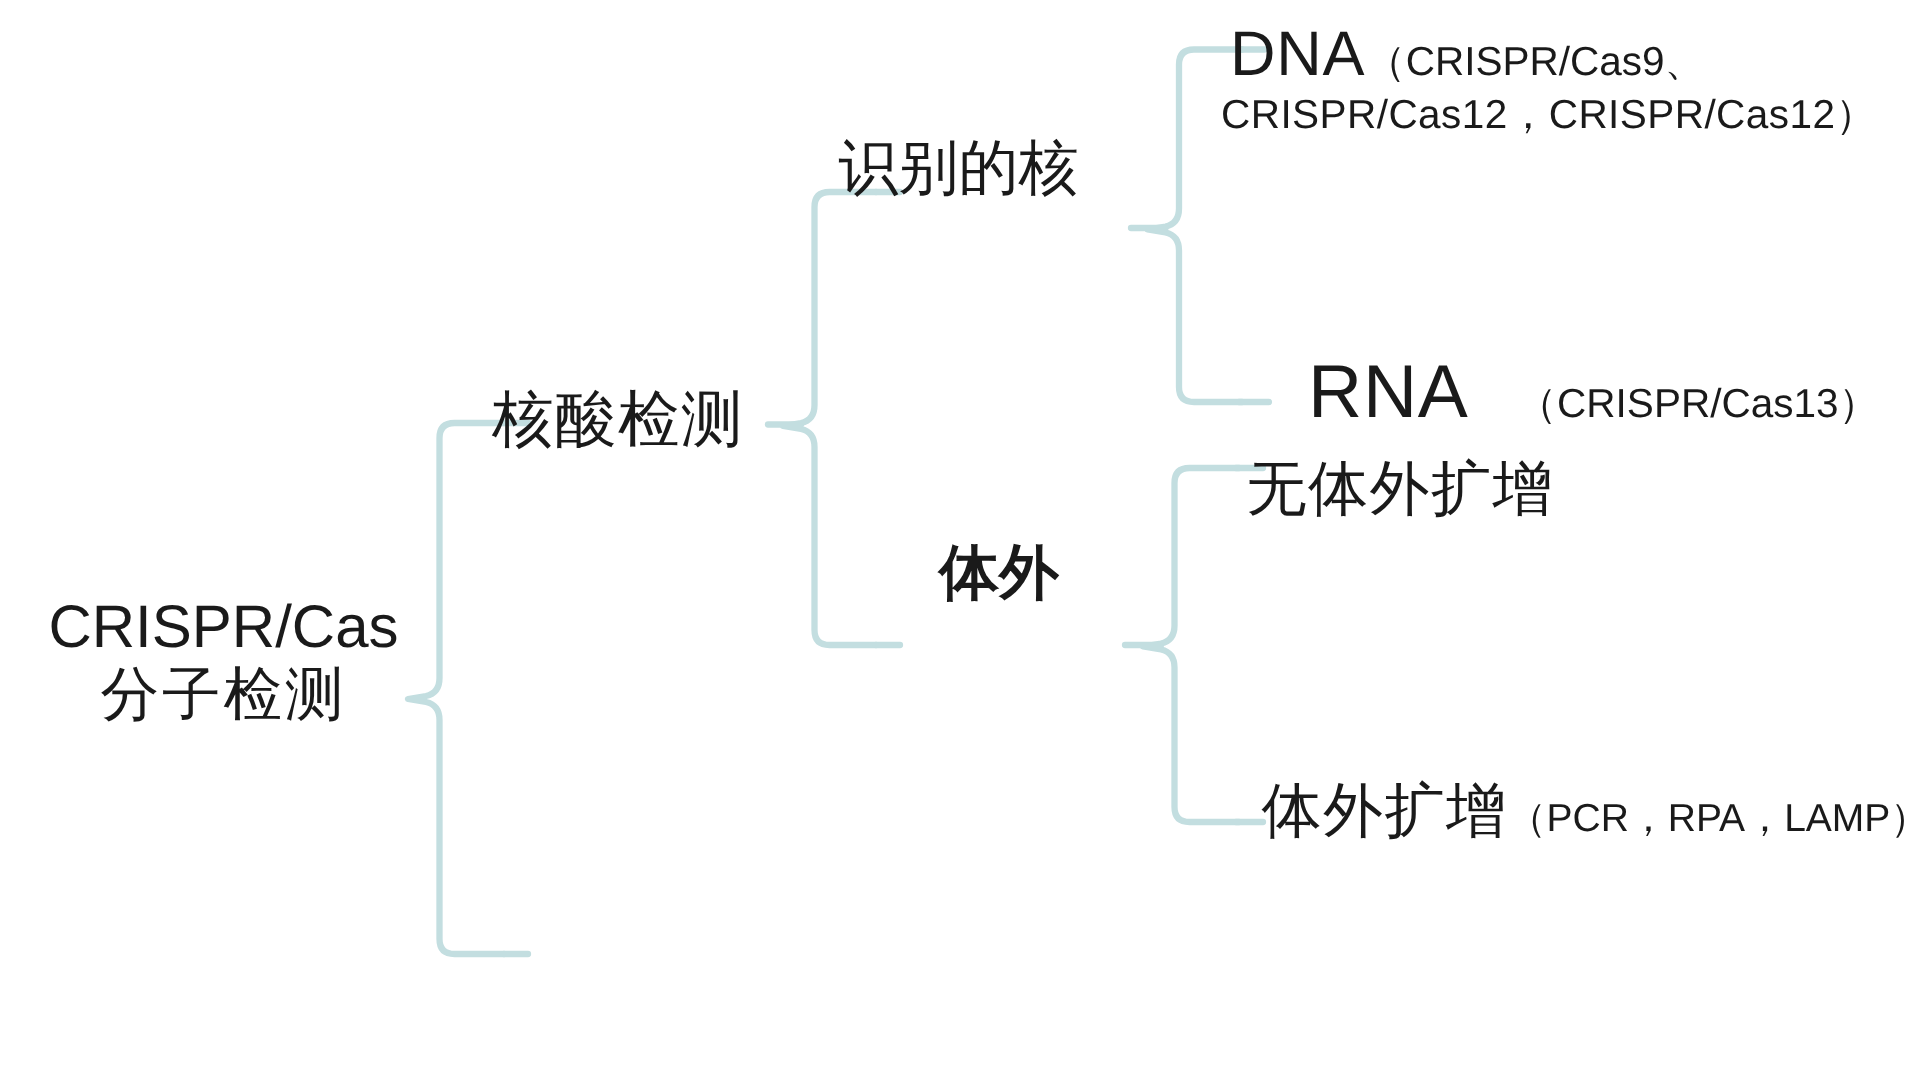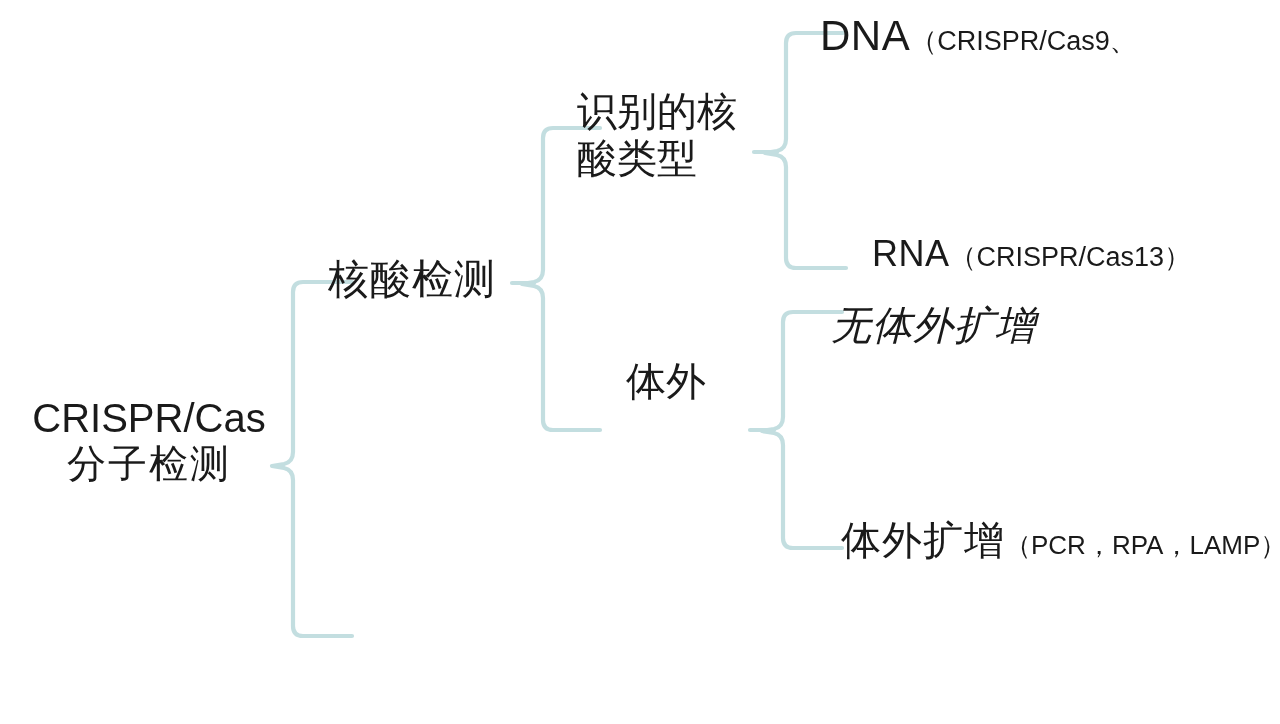--- a/index.html
+++ b/index.html
@@ -61,33 +61,35 @@
     font-size: 27px;
     letter-spacing: 0px;
   }
   #node-nonnucleic .l2 {
     display: block;
     font-size: 27px;
     padding-left: 6px;
   }
   
   #node-nuctype {
-    left: 577px;
+    left: 544px;
     top: 88px;
     width: 190px;
+    text-align: center;
     font-size: 40px;
     line-height: 1.18;
   }
   #node-invitro {
     left: 596px;
     top: 358px;
     width: 140px;
     text-align: center;
     font-size: 40px;
     line-height: 1.18;
+    font-weight: bold;
   }
   
   #node-dna {
     left: 820px;
     top: 12px;
     width: 440px;
   }
   #node-dna .head {
     font-size: 42px;
     letter-spacing: 0.5px;
@@ -101,32 +103,32 @@
     font-size: 27px;
     margin-top: 1px;
     margin-left: -6px;
     letter-spacing: 0.3px;
   }
   #node-rna {
     left: 872px;
     top: 233px;
   }
   #node-rna .head {
-    font-size: 36px;
+    font-size: 50px;
     letter-spacing: 0.5px;
   }
   #node-rna .paren {
     font-size: 27px;
+    margin-left: 32px;
   }
   #node-noamp {
     left: 831px;
     top: 303px;
     font-size: 40px;
     letter-spacing: 1px;
-    font-style: italic;
   }
   #node-amp {
     left: 813px;
     top: 518px;
     font-size: 40px;
     letter-spacing: 1px;
     margin-left: 28px;
   }
   #node-amp .paren {
     font-size: 26px;
@@ -186,29 +188,29 @@
   </div>
 
   <div class="node cjk" id="root-node">
     <div class="line1 latin">CRISPR/Cas</div>
     <div class="line2 cjk">分子检测</div>
   </div>
 
 
   <div class="node cjk" id="node-nuctype">
     <div>识别的核</div>
-    <div>酸类型</div>
   </div>
 
   <div class="node cjk" id="node-invitro">
     <div>体外</div>
   </div>
 
   <div class="node" id="node-dna">
     <span class="head latin">DNA</span><span class="paren latin">（CRISPR/Cas9、</span>
+    <span class="l2 latin">CRISPR/Cas12，CRISPR/Cas12）</span>
   </div>
 
   <div class="node" id="node-rna">
     <span class="head latin">RNA</span><span class="paren latin">（CRISPR/Cas13）</span>
   </div>
 
   <div class="node cjk" id="node-noamp">
     <span>无体外扩增</span>
   </div>
 

